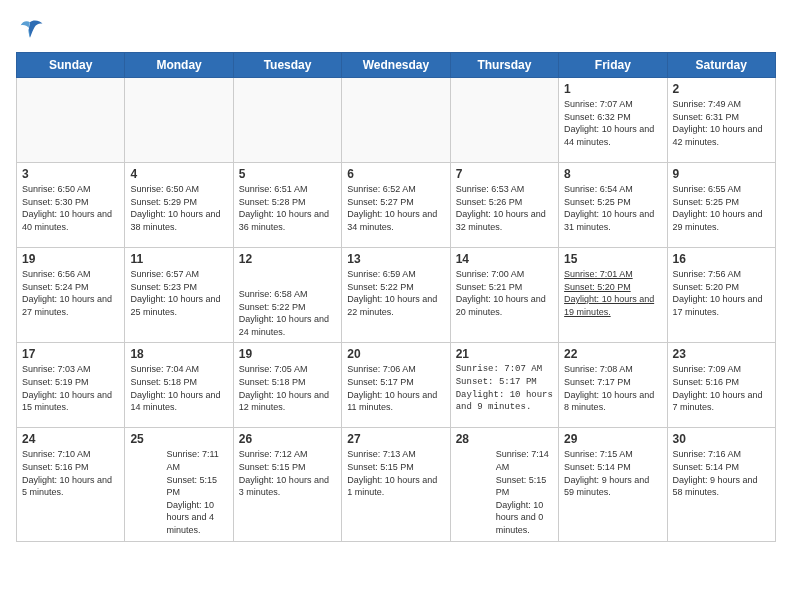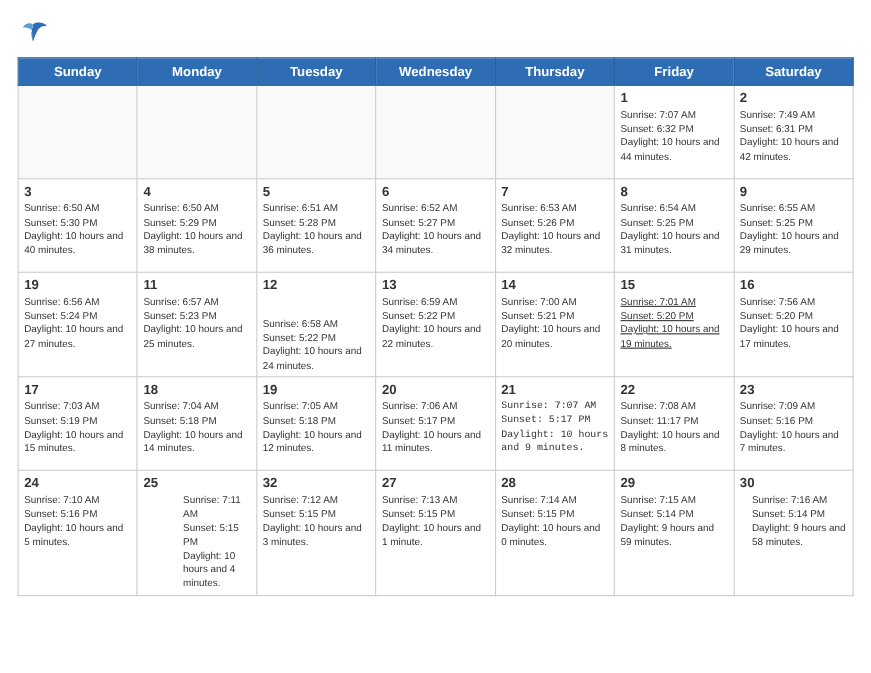--- a/index.html
+++ b/index.html
@@ -267,21 +267,21 @@
         </td>
         <td class="has-data">
           <span class="day-number">21</span>
           <div class="day-info" style="white-space: pre-line; font-family: Liberation Mono, monospace;">Sunrise: 7:07 AM
 Sunset: 5:17 PM
 Daylight: 10 hours and 9 minutes.</div>
         </td>
         <td class="has-data">
           <span class="day-number">22</span>
           <div class="day-info" style="white-space: pre-line;">Sunrise: 7:08 AM
-Sunset: 11:17 PM
+Sunset: 7:17 PM
 Daylight: 10 hours and 8 minutes.</div>
         </td>
         <td class="has-data">
           <span class="day-number">23</span>
           <div class="day-info" style="white-space: pre-line;">Sunrise: 7:09 AM
 Sunset: 5:16 PM
 Daylight: 10 hours and 7 minutes.</div>
         </td>
       </tr>
       <tr class="week-row">
@@ -291,44 +291,44 @@
 Sunset: 5:16 PM
 Daylight: 10 hours and 5 minutes.</div>
         </td>
         <td class="has-data">
           <span class="day-number">25</span>
           <div class="day-info" style="white-space: pre-line; margin-left: 36px;">Sunrise: 7:11 AM
 Sunset: 5:15 PM
 Daylight: 10 hours and 4 minutes.</div>
         </td>
         <td class="has-data">
-          <span class="day-number">32</span>
+          <span class="day-number">26</span>
           <div class="day-info" style="white-space: pre-line;">Sunrise: 7:12 AM
 Sunset: 5:15 PM
 Daylight: 10 hours and 3 minutes.</div>
         </td>
         <td class="has-data">
           <span class="day-number">27</span>
           <div class="day-info" style="white-space: pre-line;">Sunrise: 7:13 AM
 Sunset: 5:15 PM
 Daylight: 10 hours and 1 minute.</div>
         </td>
         <td class="has-data">
           <span class="day-number">28</span>
-          <div class="day-info" style="white-space: pre-line;">Sunrise: 7:14 AM
+          <div class="day-info" style="white-space: pre-line; margin-left: 40px;">Sunrise: 7:14 AM
 Sunset: 5:15 PM
 Daylight: 10 hours and 0 minutes.</div>
         </td>
         <td class="has-data">
           <span class="day-number">29</span>
           <div class="day-info" style="white-space: pre-line;">Sunrise: 7:15 AM
 Sunset: 5:14 PM
 Daylight: 9 hours and 59 minutes.</div>
         </td>
         <td class="has-data">
           <span class="day-number">30</span>
-          <div class="day-info" style="white-space: pre-line; margin-left: 11px;">Sunrise: 7:16 AM
+          <div class="day-info" style="white-space: pre-line;">Sunrise: 7:16 AM
 Sunset: 5:14 PM
 Daylight: 9 hours and 58 minutes.</div>
         </td>
       </tr>
     </tbody>
 </table>
 
 </body></html>

